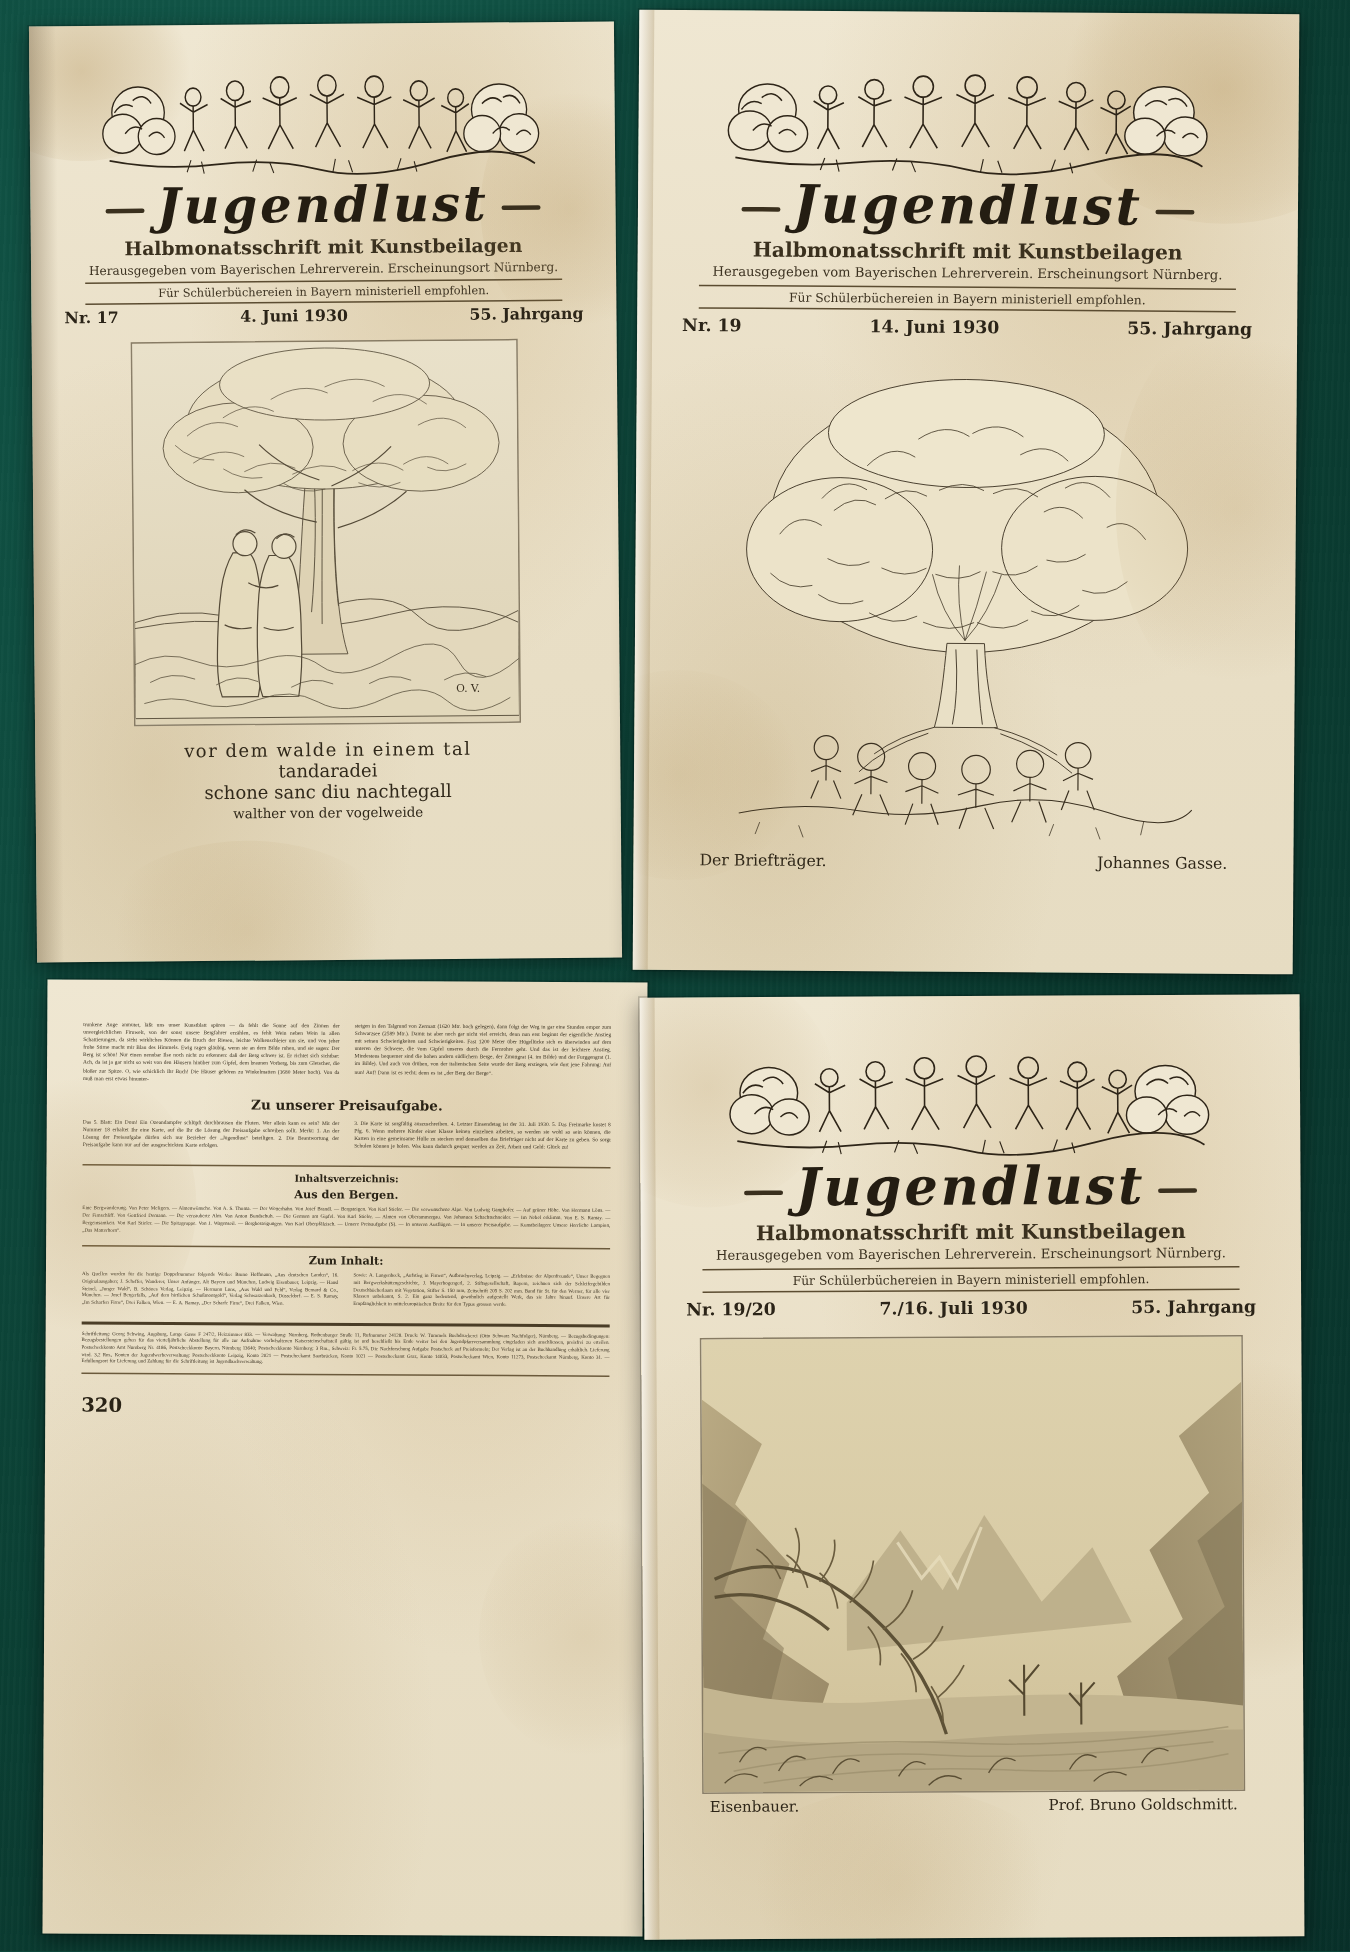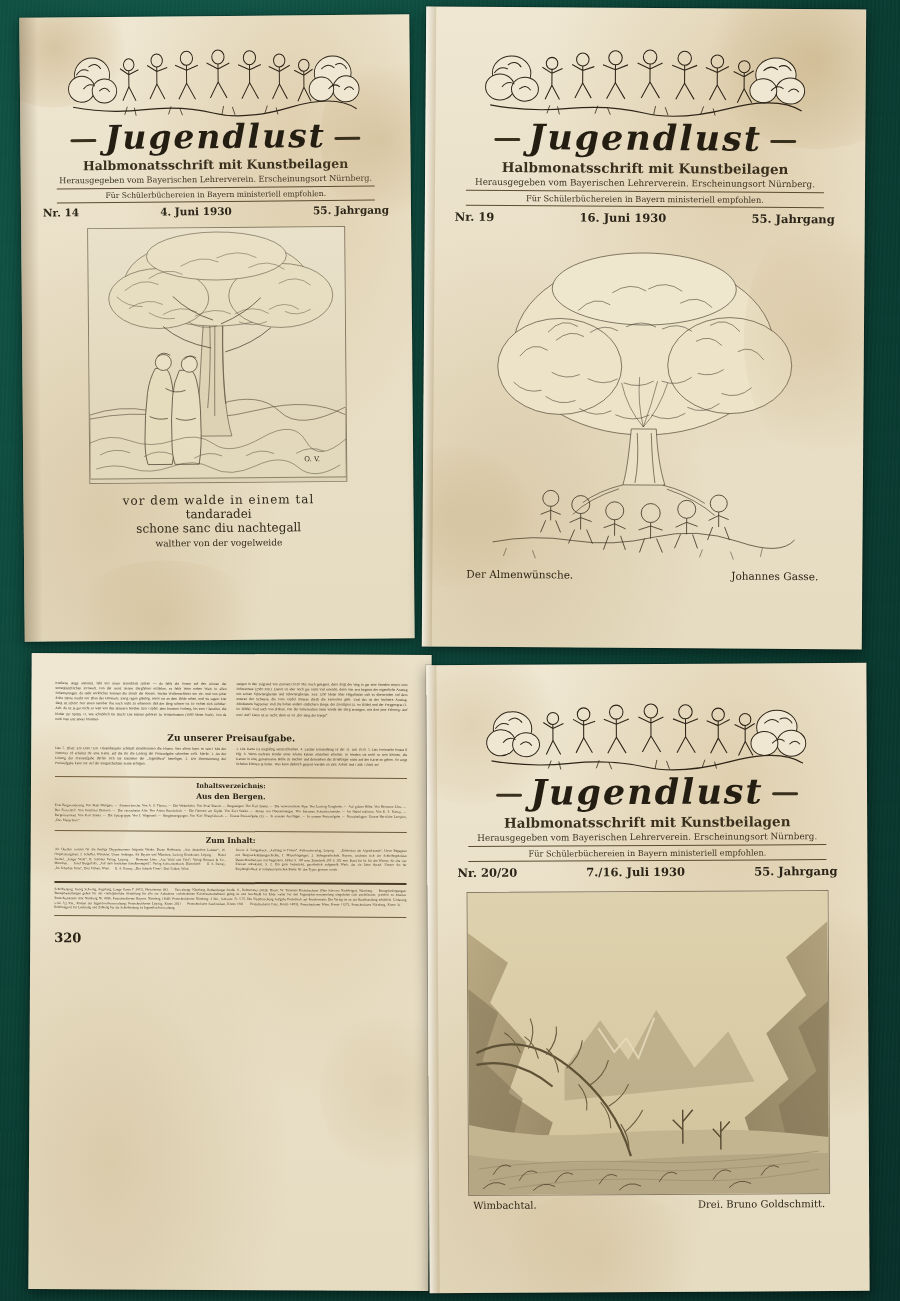--- a/index.html
+++ b/index.html
@@ -227,21 +227,21 @@
         </g>
       </svg>
     </div>
     <div class="logo" style="font-size:33px; margin:2px 0 4px;">Jugendlust</div>
     <div class="subtitle" style="font-size:12.5px;">Halbmonatsschrift mit Kunstbeilagen</div>
     <div class="pub-line" style="font-size:8.1px; margin-top:2px;">Herausgegeben vom Bayerischen Lehrerverein. Erscheinungsort Nürnberg.</div>
     <div class="rule" style="width:92%;"></div>
     <div class="rec-line" style="font-size:7.6px;">Für Schülerbüchereien in Bayern ministeriell empfohlen.</div>
     <div class="rule" style="width:92%; margin-top:2px;"></div>
     <div class="issue-row" style="font-size:10.5px; margin-top:3px;">
-      <span>Nr. 14</span>
+      <span>Nr. 17</span>
       <span>4. Juni 1930</span>
       <span>55. Jahrgang</span>
     </div>
   </div>
 
   <div class="plate" style="margin:10px auto 0; width:256px; height:254px;">
     <svg viewBox="0 0 256 254">
       <defs>
         <linearGradient id="sky17" x1="0" y1="0" x2="0" y2="1">
           <stop offset="0%" stop-color="#e9e1ca"></stop>
@@ -360,21 +360,21 @@
       </svg>
     </div>
     <div class="logo" style="font-size:35px; margin:2px 0 5px;">Jugendlust</div>
     <div class="subtitle" style="font-size:13.5px;">Halbmonatsschrift mit Kunstbeilagen</div>
     <div class="pub-line" style="font-size:8.8px; margin-top:2px;">Herausgegeben vom Bayerischen Lehrerverein. Erscheinungsort Nürnberg.</div>
     <div class="rule" style="width:94%;"></div>
     <div class="rec-line" style="font-size:8.2px;">Für Schülerbüchereien in Bayern ministeriell empfohlen.</div>
     <div class="rule" style="width:94%; margin-top:2px;"></div>
     <div class="issue-row" style="font-size:11.5px; margin-top:4px;">
       <span>Nr. 19</span>
-      <span>16. Juni 1930</span>
+      <span>14. Juni 1930</span>
       <span>55. Jahrgang</span>
     </div>
   </div>
 
   <div style="margin:12px auto 0; width:360px; height:330px;">
     <svg viewBox="0 0 360 330">
       <rect width="360" height="330" fill="none"></rect>
       <g fill="none" stroke="#3a3020" stroke-width="0.6">
 
         <g>
@@ -429,21 +429,21 @@
 
         <path d="M30 306q40-8 80-2t82-4 84 4 56-2" stroke-width="0.7"></path>
         <g stroke-width="0.5">
           <path d="M44 312l-3 8M70 314l3 8M240 312l-3 8M268 314l3 8M300 310l-2 9"></path>
         </g>
       </g>
     </svg>
   </div>
 
   <div style="display:flex; justify-content:space-between; padding:2px 44px 0; font-family:'DejaVu Serif', serif; font-size:10.5px; color:#2e2618;">
-    <span>Der Almenwünsche.</span>
+    <span>Der Briefträger.</span>
     <span>Johannes Gasse.</span>
   </div>
 </div>
 
 <div class="sheet textpage" style="left:30px; top:654px; width:400px; height:636px; transform: rotate(0.3deg);">
   <div class="stain" style="left:-40px; top:60px; width:140px; height:180px; opacity:.55;"></div>
   <div class="stain" style="right:-30px; bottom:120px; width:140px; height:160px; opacity:.45;"></div>
 
   <div style="padding:28px 24px 0;">
     <div class="cols">
@@ -549,21 +549,21 @@
         </g>
       </svg>
     </div>
     <div class="logo" style="font-size:35px; margin:2px 0 5px;">Jugendlust</div>
     <div class="subtitle" style="font-size:13.5px;">Halbmonatsschrift mit Kunstbeilagen</div>
     <div class="pub-line" style="font-size:8.8px; margin-top:2px;">Herausgegeben vom Bayerischen Lehrerverein. Erscheinungsort Nürnberg.</div>
     <div class="rule" style="width:94%;"></div>
     <div class="rec-line" style="font-size:8.2px;">Für Schülerbüchereien in Bayern ministeriell empfohlen.</div>
     <div class="rule" style="width:94%; margin-top:2px;"></div>
     <div class="issue-row" style="font-size:11.5px; margin-top:4px;">
-      <span>Nr. 20/20</span>
+      <span>Nr. 19/20</span>
       <span>7./16. Juli 1930</span>
       <span>55. Jahrgang</span>
     </div>
   </div>
 
   <div class="plate" style="margin:12px auto 0; width:360px; height:302px;">
     <svg viewBox="0 0 360 302">
       <defs>
         <linearGradient id="sky1920" x1="0" y1="0" x2="0" y2="1">
           <stop offset="0%" stop-color="#ded2ae"></stop>
@@ -615,16 +615,16 @@
       </g>
 
       <g stroke="#554930" fill="none" stroke-width="1.4">
         <path d="M214 252v-34M214 230l10-12M214 238l-10-10"></path>
         <path d="M252 258v-28M252 240l9-10M252 246l-8-9"></path>
       </g>
     </svg>
   </div>
 
   <div style="display:flex; justify-content:space-between; padding:4px 44px 0; font-family:'DejaVu Serif', serif; font-size:10px; color:#2e2618;">
-    <span>Wimbachtal.</span>
-    <span>Drei. Bruno Goldschmitt.</span>
+    <span>Eisenbauer.</span>
+    <span>Prof. Bruno Goldschmitt.</span>
   </div>
 </div>
 
 </body></html>

